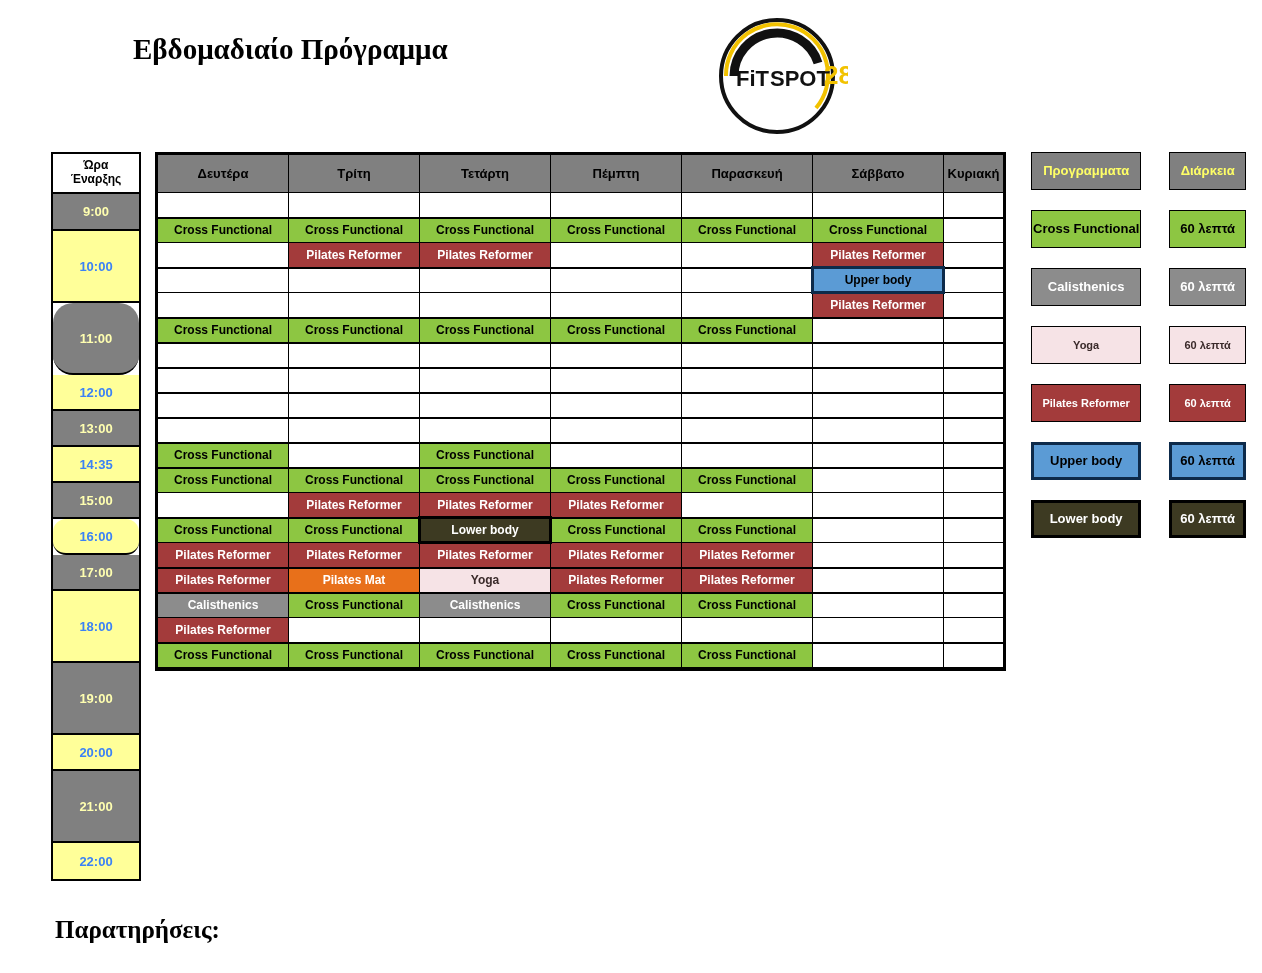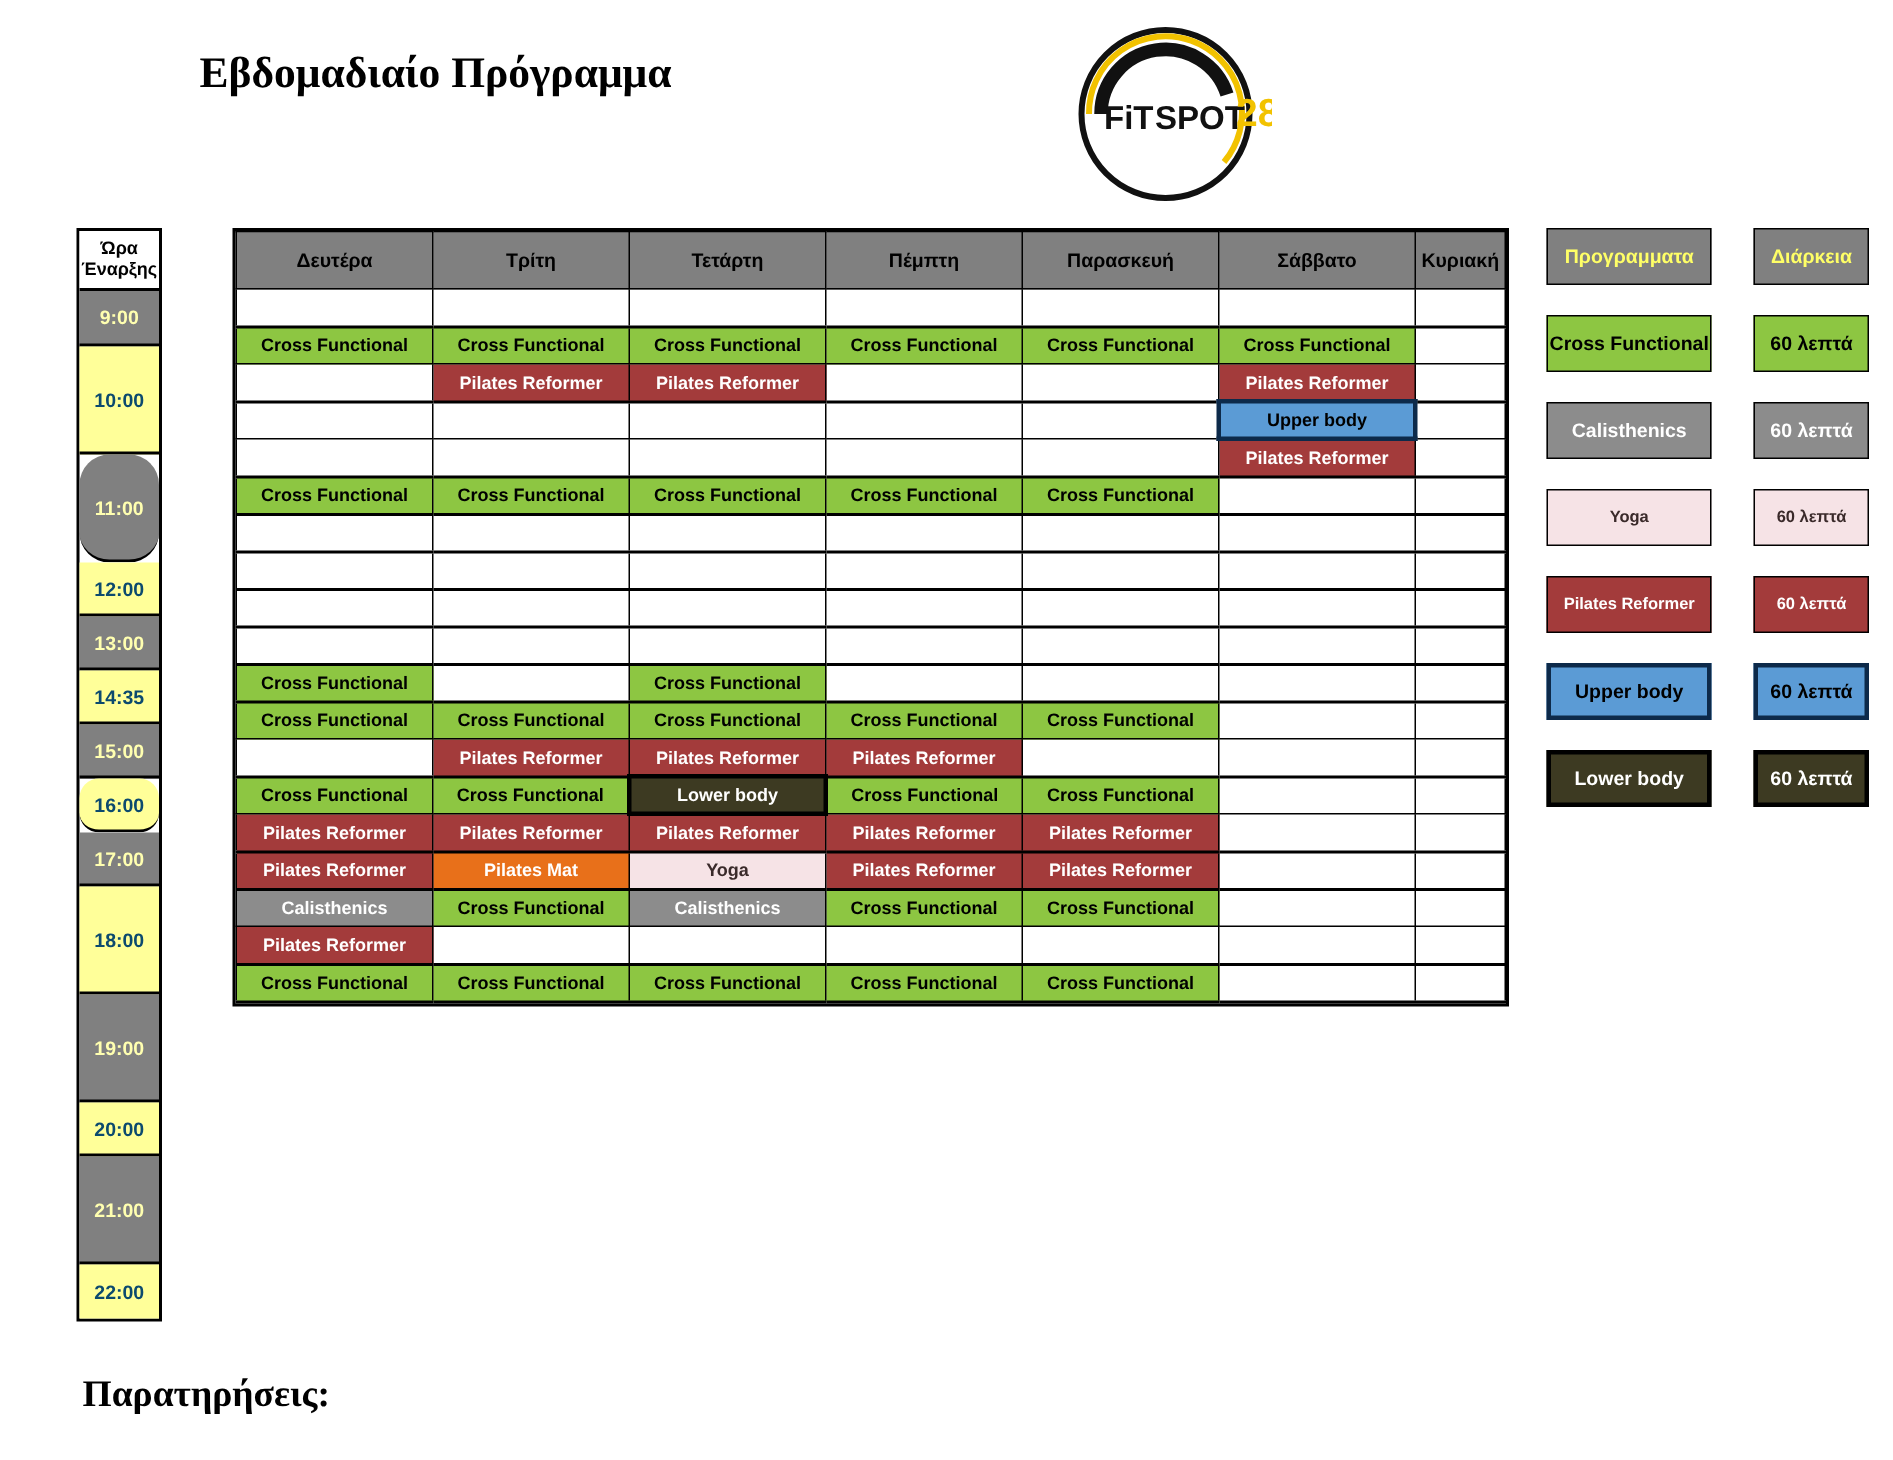--- a/index.html
+++ b/index.html
@@ -19,38 +19,38 @@
     position:absolute;left:706px;top:16px;width:142px;height:120px;
   }
   .notes{
     position:absolute;left:55px;top:916px;
     font-family:"Liberation Serif", serif;
     font-size:25px;font-weight:bold;color:#000;
   }
 
   
   .timecol{
-    position:absolute;left:51px;top:152px;width:57px;
+    position:absolute;left:51px;top:152px;width:90px;
     border:2px solid #000;
     box-sizing:border-box;
   }
   .timecol .tc-head{
     height:38px;display:flex;flex-direction:column;align-items:center;justify-content:center;
     font-size:12px;font-weight:bold;color:#000;line-height:1.15;
     border-bottom:2px solid #000;background:#fff;
   }
   .timecol .tc{
     display:flex;align-items:center;justify-content:center;
     font-size:13px;font-weight:bold;
     border-bottom:2px solid #000;
     box-sizing:border-box;
   }
   .timecol .tc:last-child{border-bottom:none;}
   .tc.grey{background:#808080;color:#ffffb0;}
-  .tc.yellow{background:#ffff99;color:#0c4a6e;}
+  .tc.yellow{background:#ffff99;color:#3b82f6;}
 
   
   .grid{
     position:absolute;left:155px;top:152px;
     border:2px solid #000;
     box-sizing:border-box;
     background:#fff;
   }
   table.sched{border-collapse:collapse;}
   table.sched td, table.sched th{

